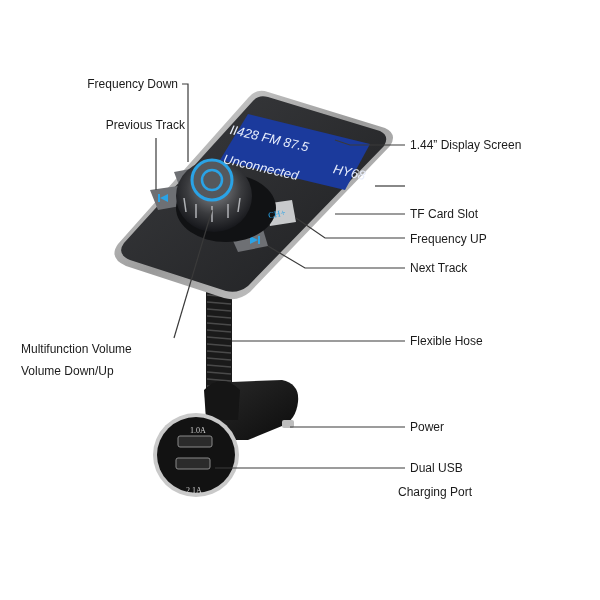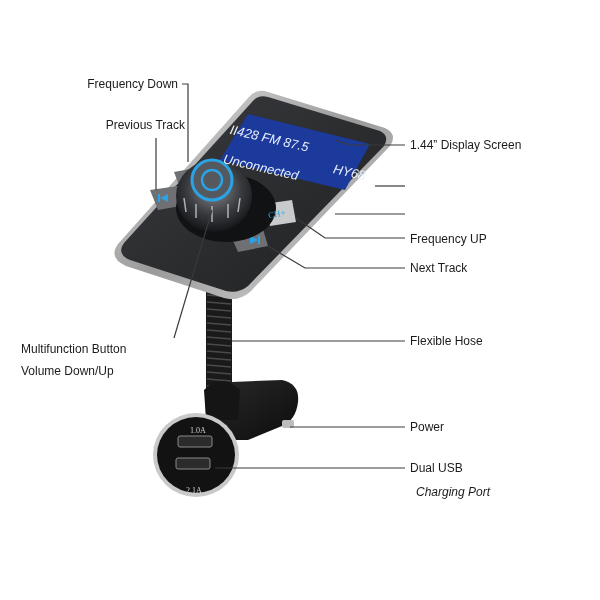--- a/index.html
+++ b/index.html
@@ -119,24 +119,25 @@
   <div class="l2">HY68</div>
   <div>Unconnected</div>
 </div>
 
 <div class="usb-lbl" style="left:190px;top:426px;">1.0A</div>
 <div class="usb-lbl" style="left:186px;top:472px;margin-top:14px;">2.1A</div>
 <div class="usb-lbl" style="left:268px;top:209px;color:#2aa3e6;font-size:9px;transform:rotate(-10deg);">CH+</div>
 
 <div class="lbl r" style="right:422px;top:74px;">Frequency Down</div>
 <div class="lbl r" style="right:415px;top:115px;">Previous Track</div>
-<div class="lbl" style="left:21px;top:339px;">Multifunction Button</div>
+<div class="lbl" style="left:21px;top:339px;">Multifunction Volume</div>
 <div class="lbl" style="left:21px;top:361px;">Volume Down/Up</div>
 
 <div class="lbl" style="left:410px;top:135px;">1.44” Display Screen</div>
+<div class="lbl" style="left:410px;top:204px;">TF Card Slot</div>
 <div class="lbl" style="left:410px;top:229px;">Frequency UP</div>
 <div class="lbl" style="left:410px;top:258px;">Next Track</div>
 <div class="lbl" style="left:410px;top:331px;">Flexible Hose</div>
 <div class="lbl" style="left:410px;top:417px;">Power</div>
 <div class="lbl" style="left:410px;top:458px;">Dual USB</div>
-<div class="lbl" style="left:416px;top:482px;font-style:italic;">Charging Port</div>
+<div class="lbl" style="left:398px;top:482px;">Charging Port</div>
 
 </div>
 
 </body></html>

